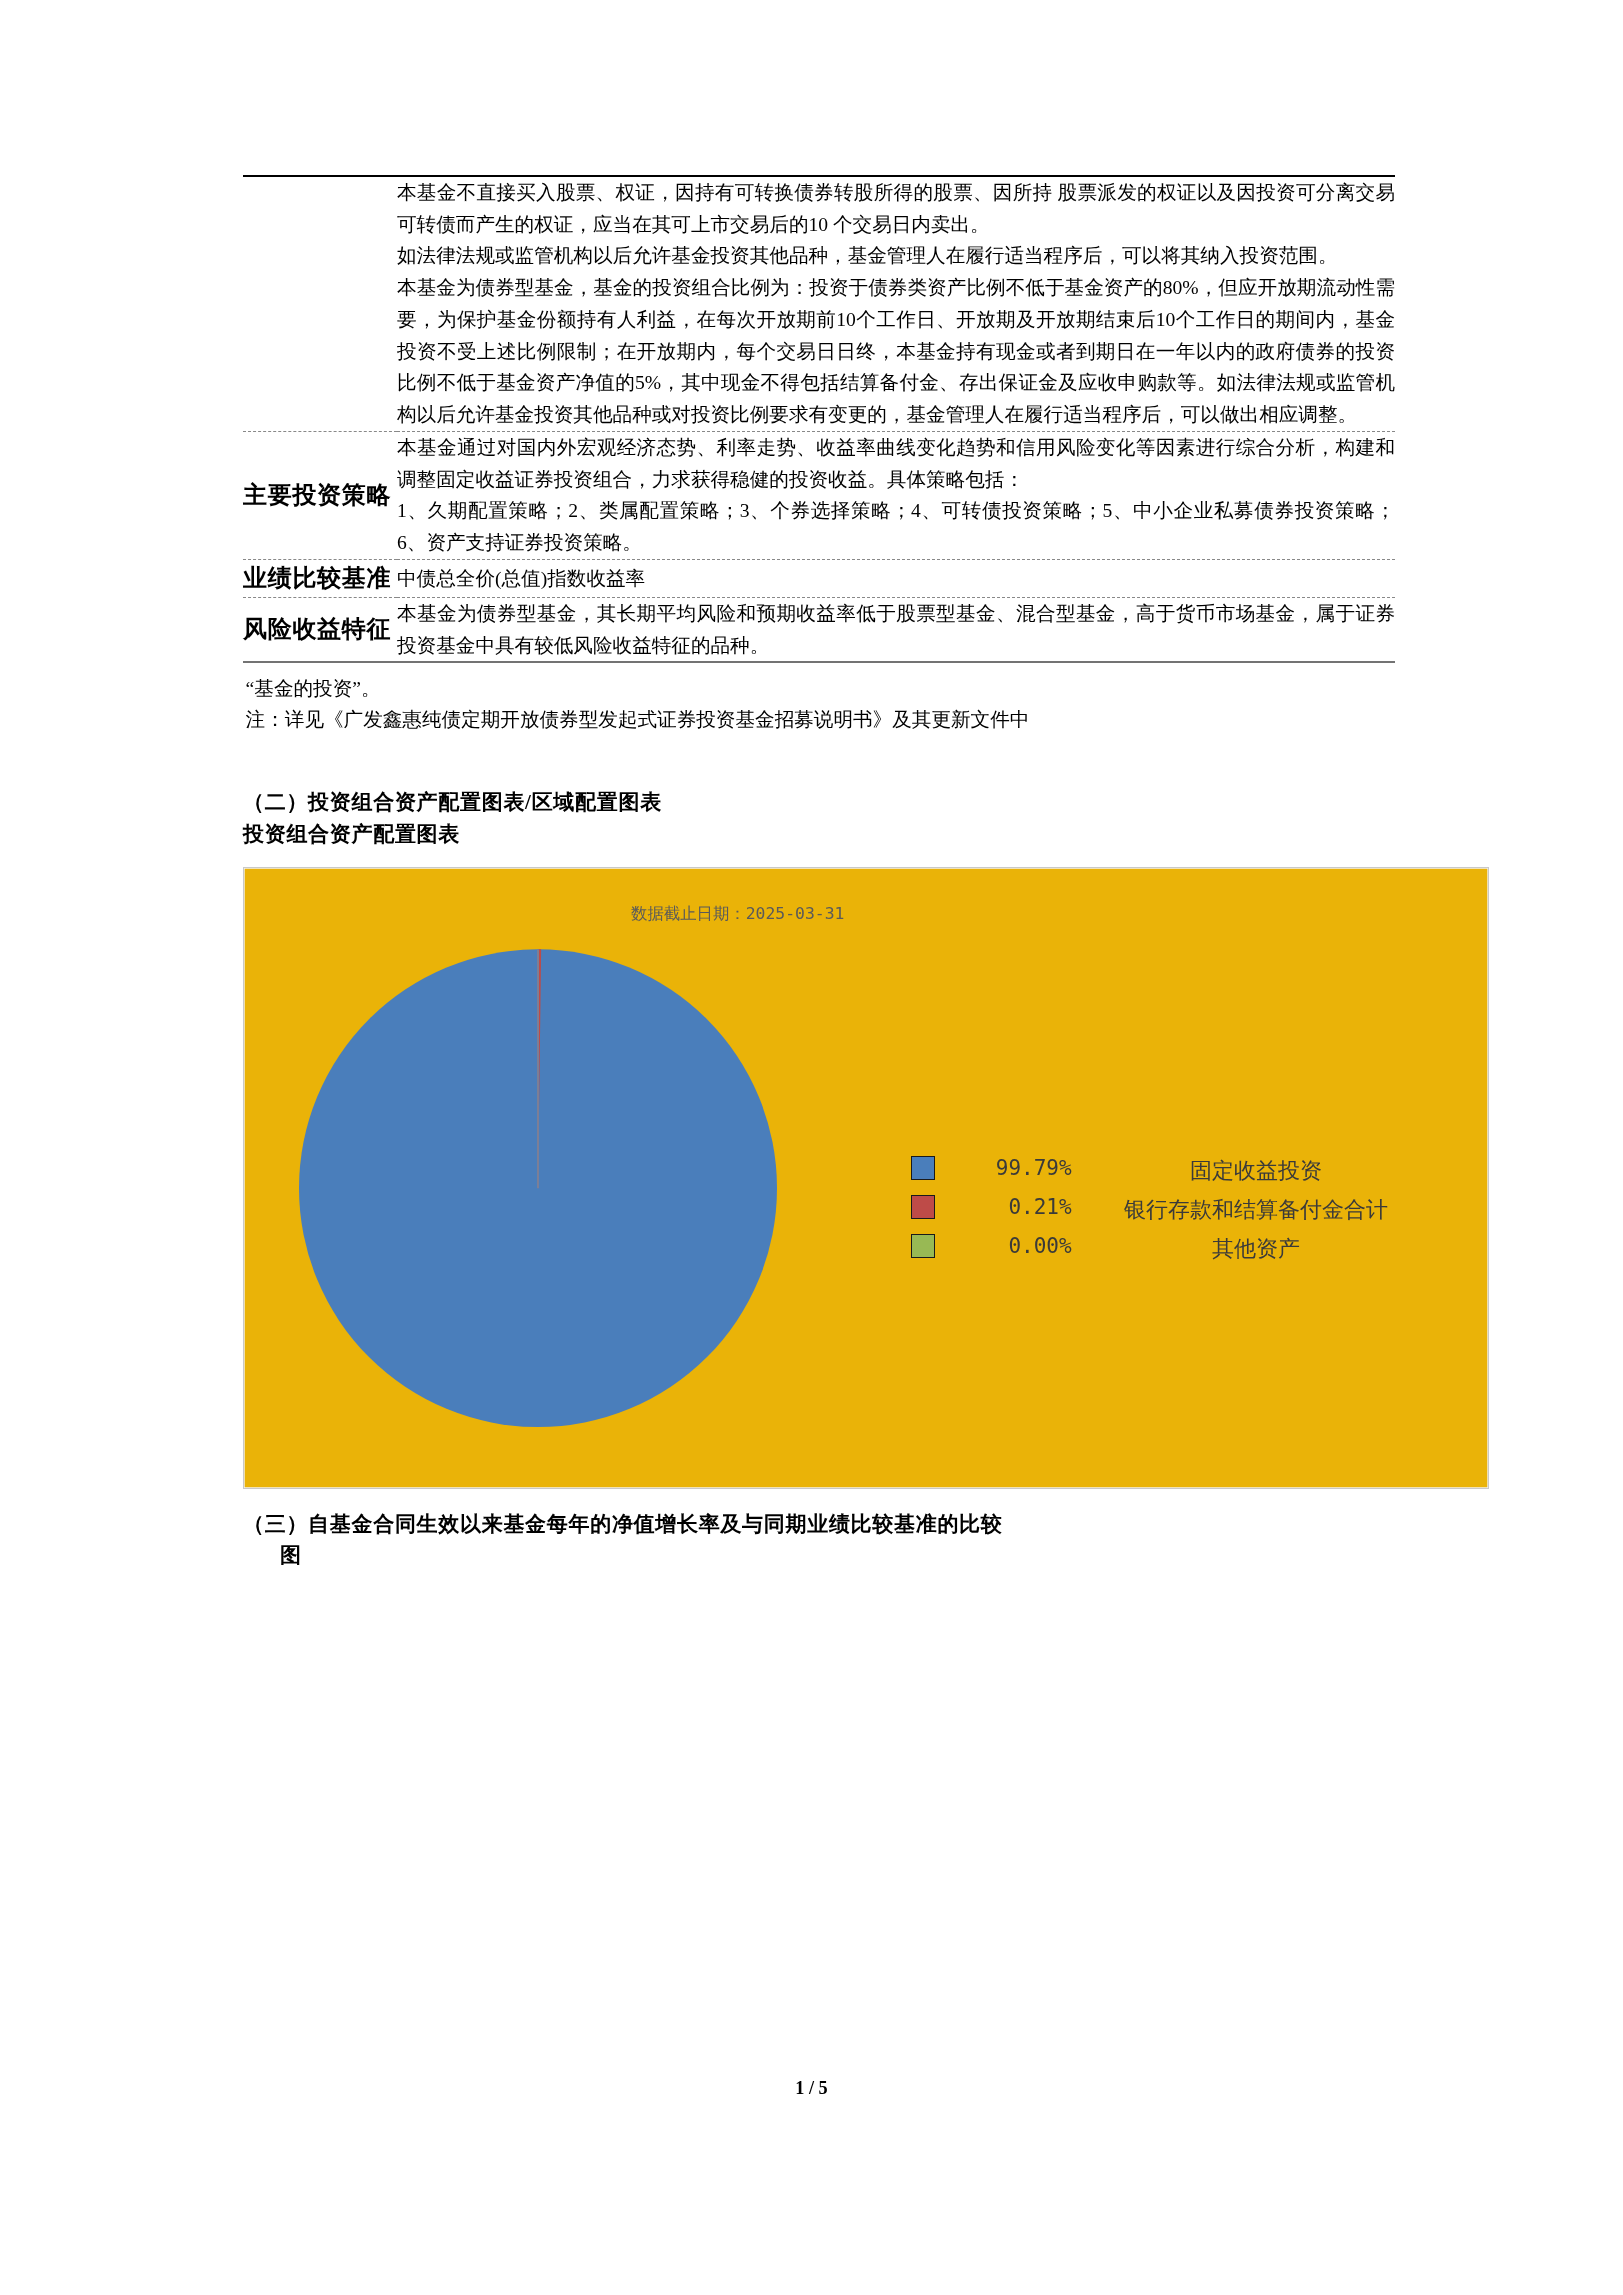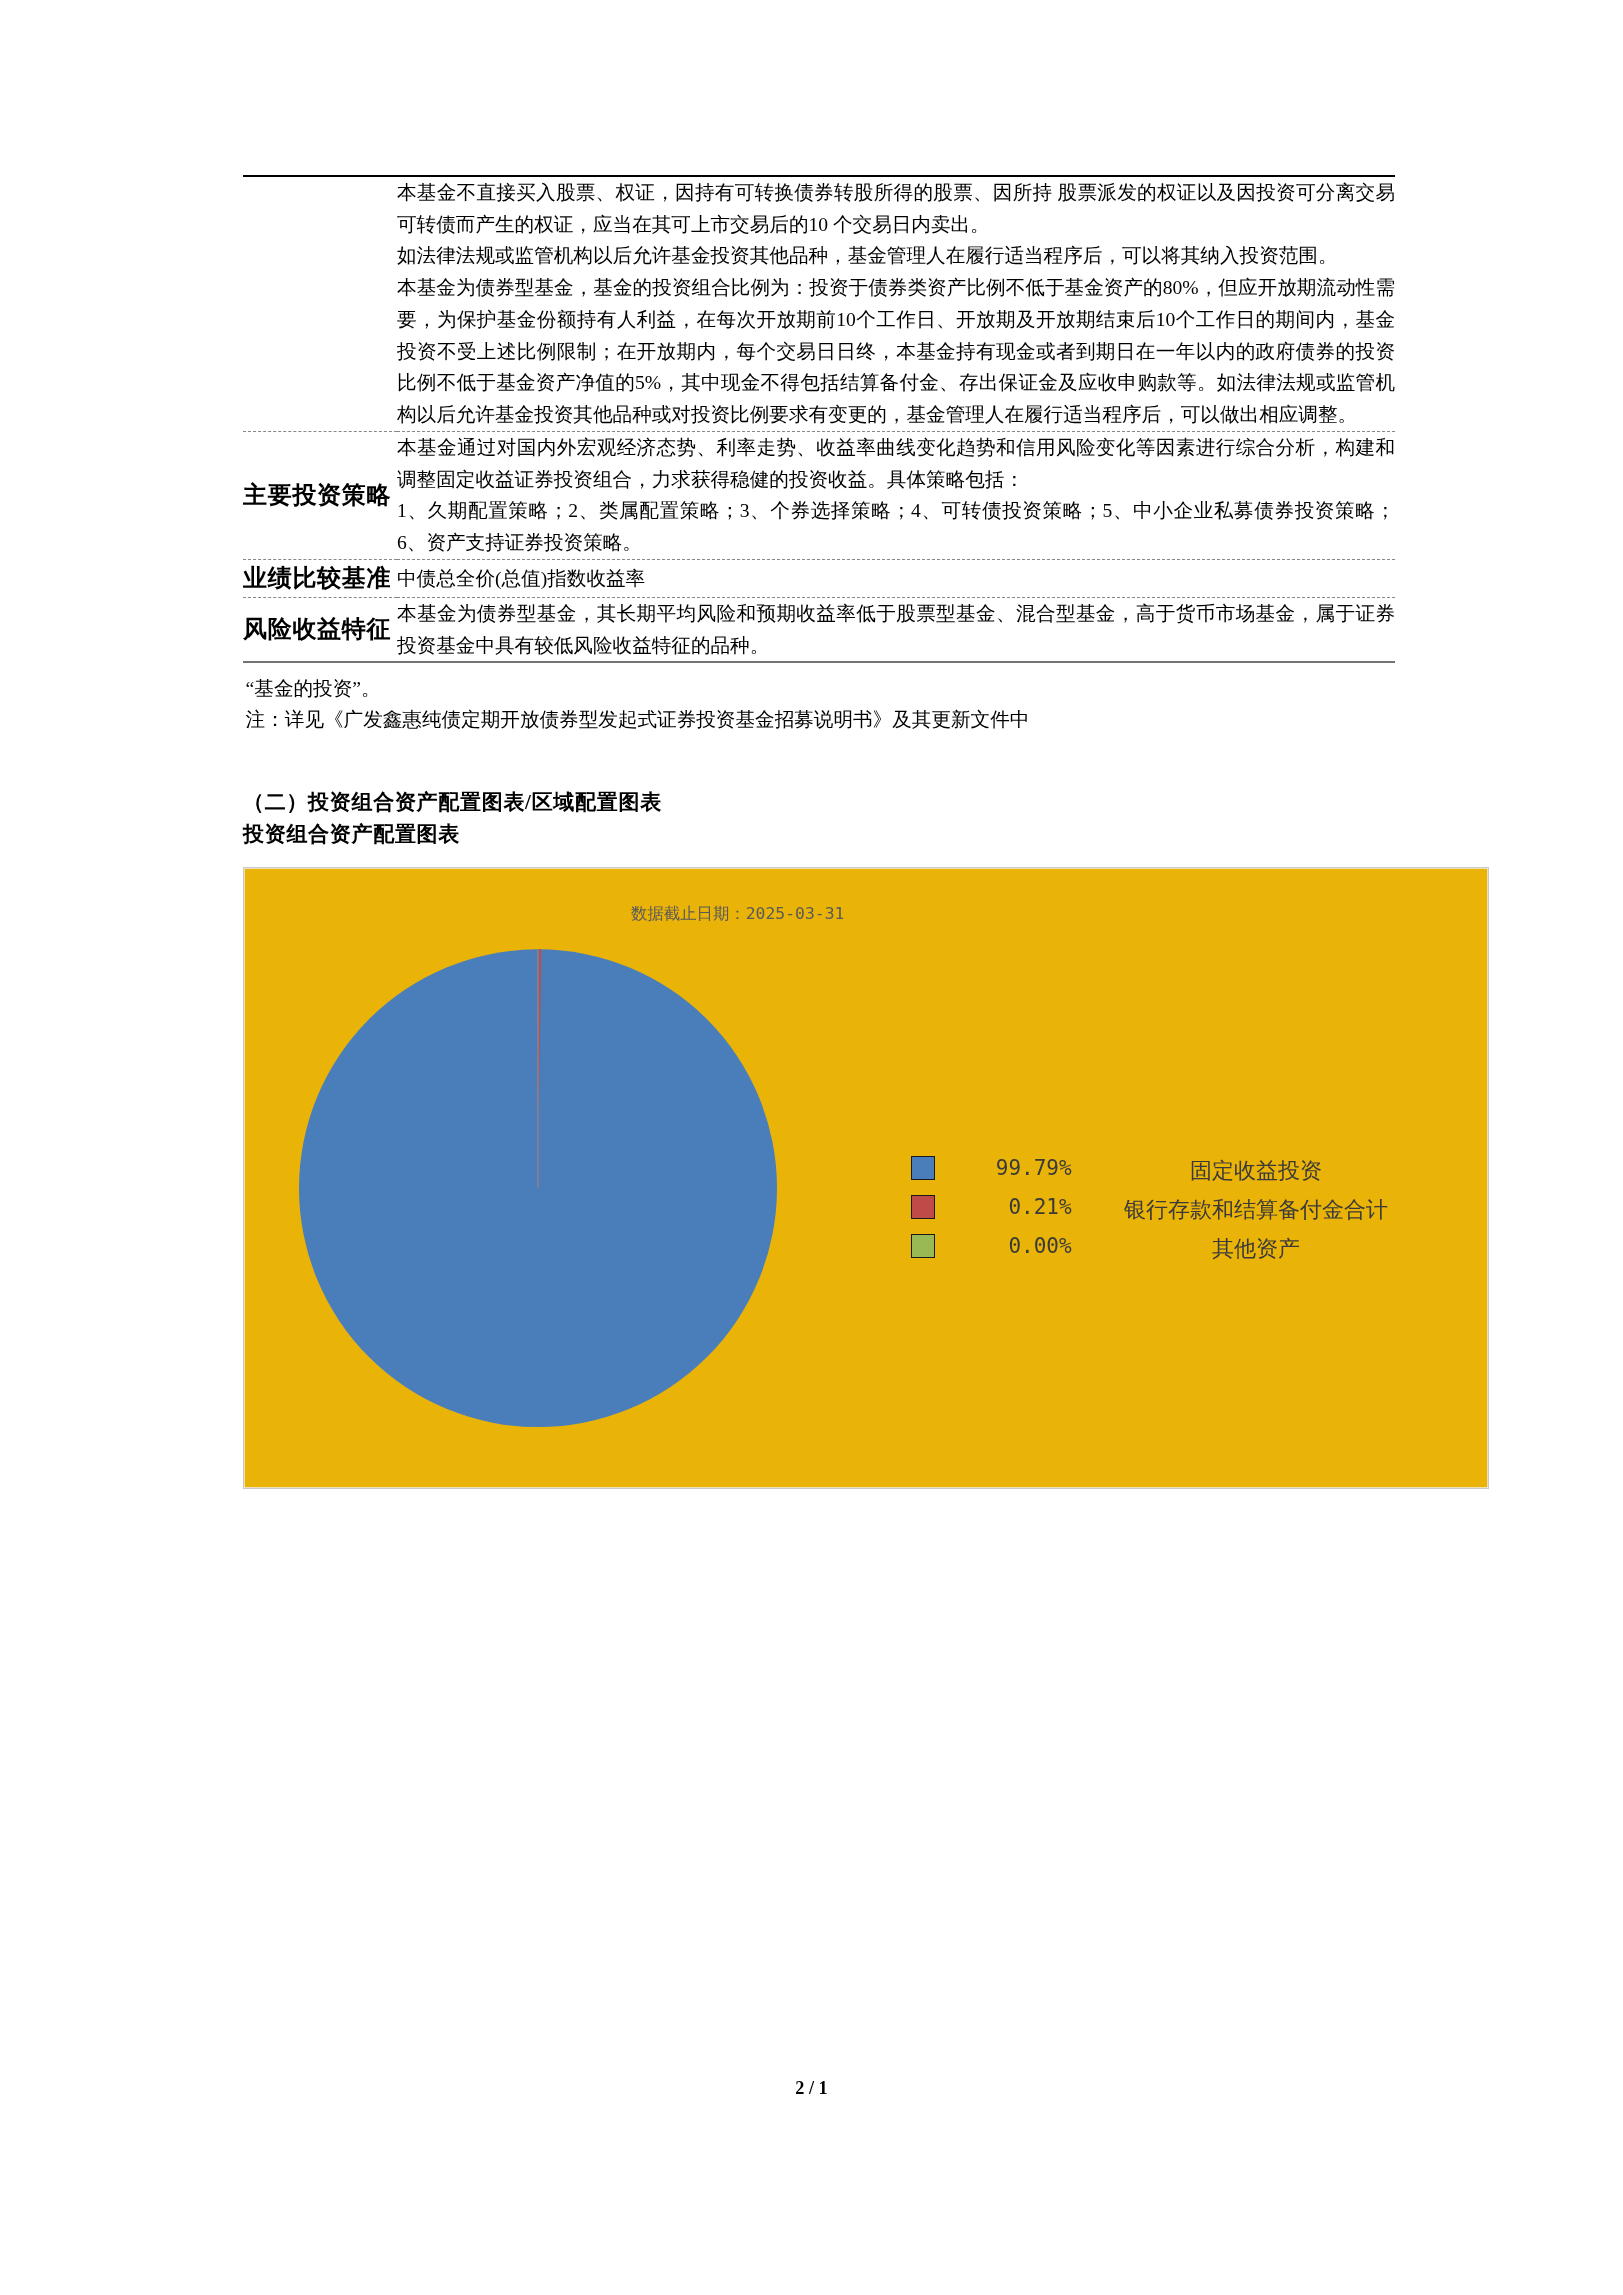--- a/index.html
+++ b/index.html
@@ -268,21 +268,25 @@
         </div>
         <div class="legend-row">
           <span class="swatch" style="background:#98b954"></span>
           <span class="legend-pct">0.00%</span>
           <span class="legend-name">其他资产</span>
         </div>
       </div>
 
     </div>
 
+    <div class="section-head-3">
+      <span>（三）自基金合同生效以来基金每年的净值增长率及与同期业绩比较基准的比较</span>
+      <span class="cont">图</span>
+    </div>
 
   </div>
 
   <div class="footer">
-    <span>2 / 1</span>
+    <span>1 / 5</span>
   </div>
 
 </div>
 
 
 </body></html>

